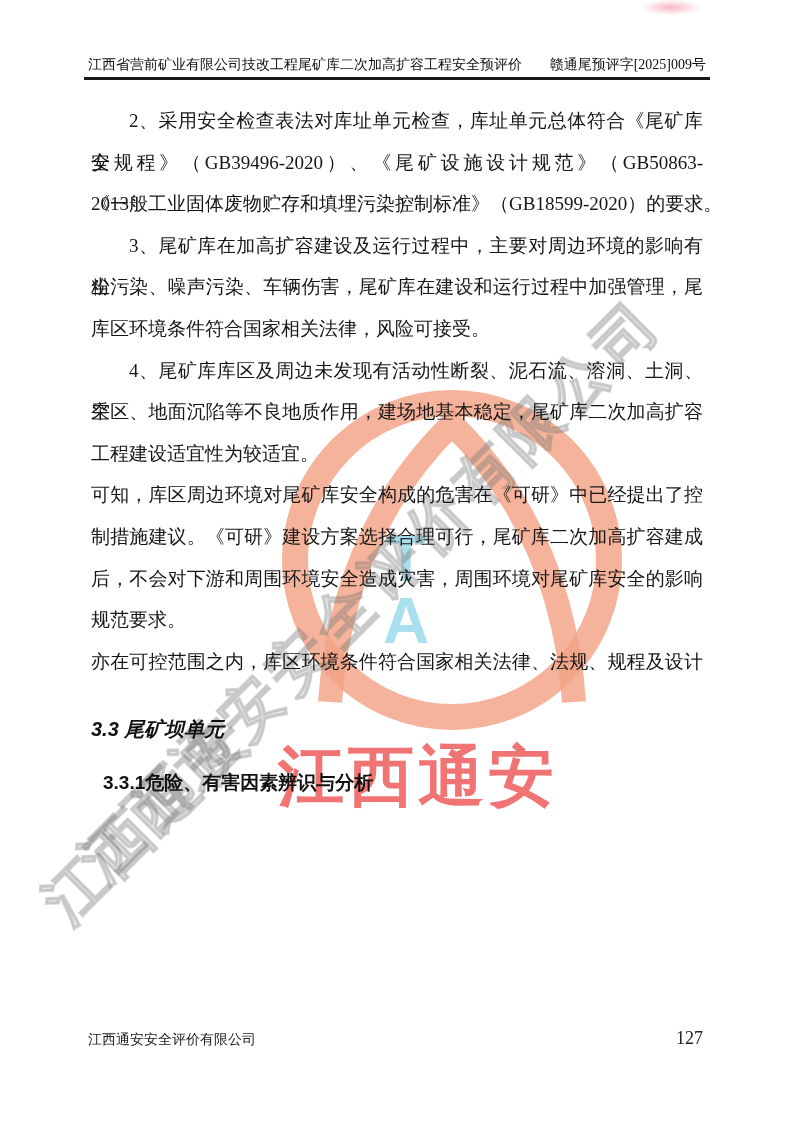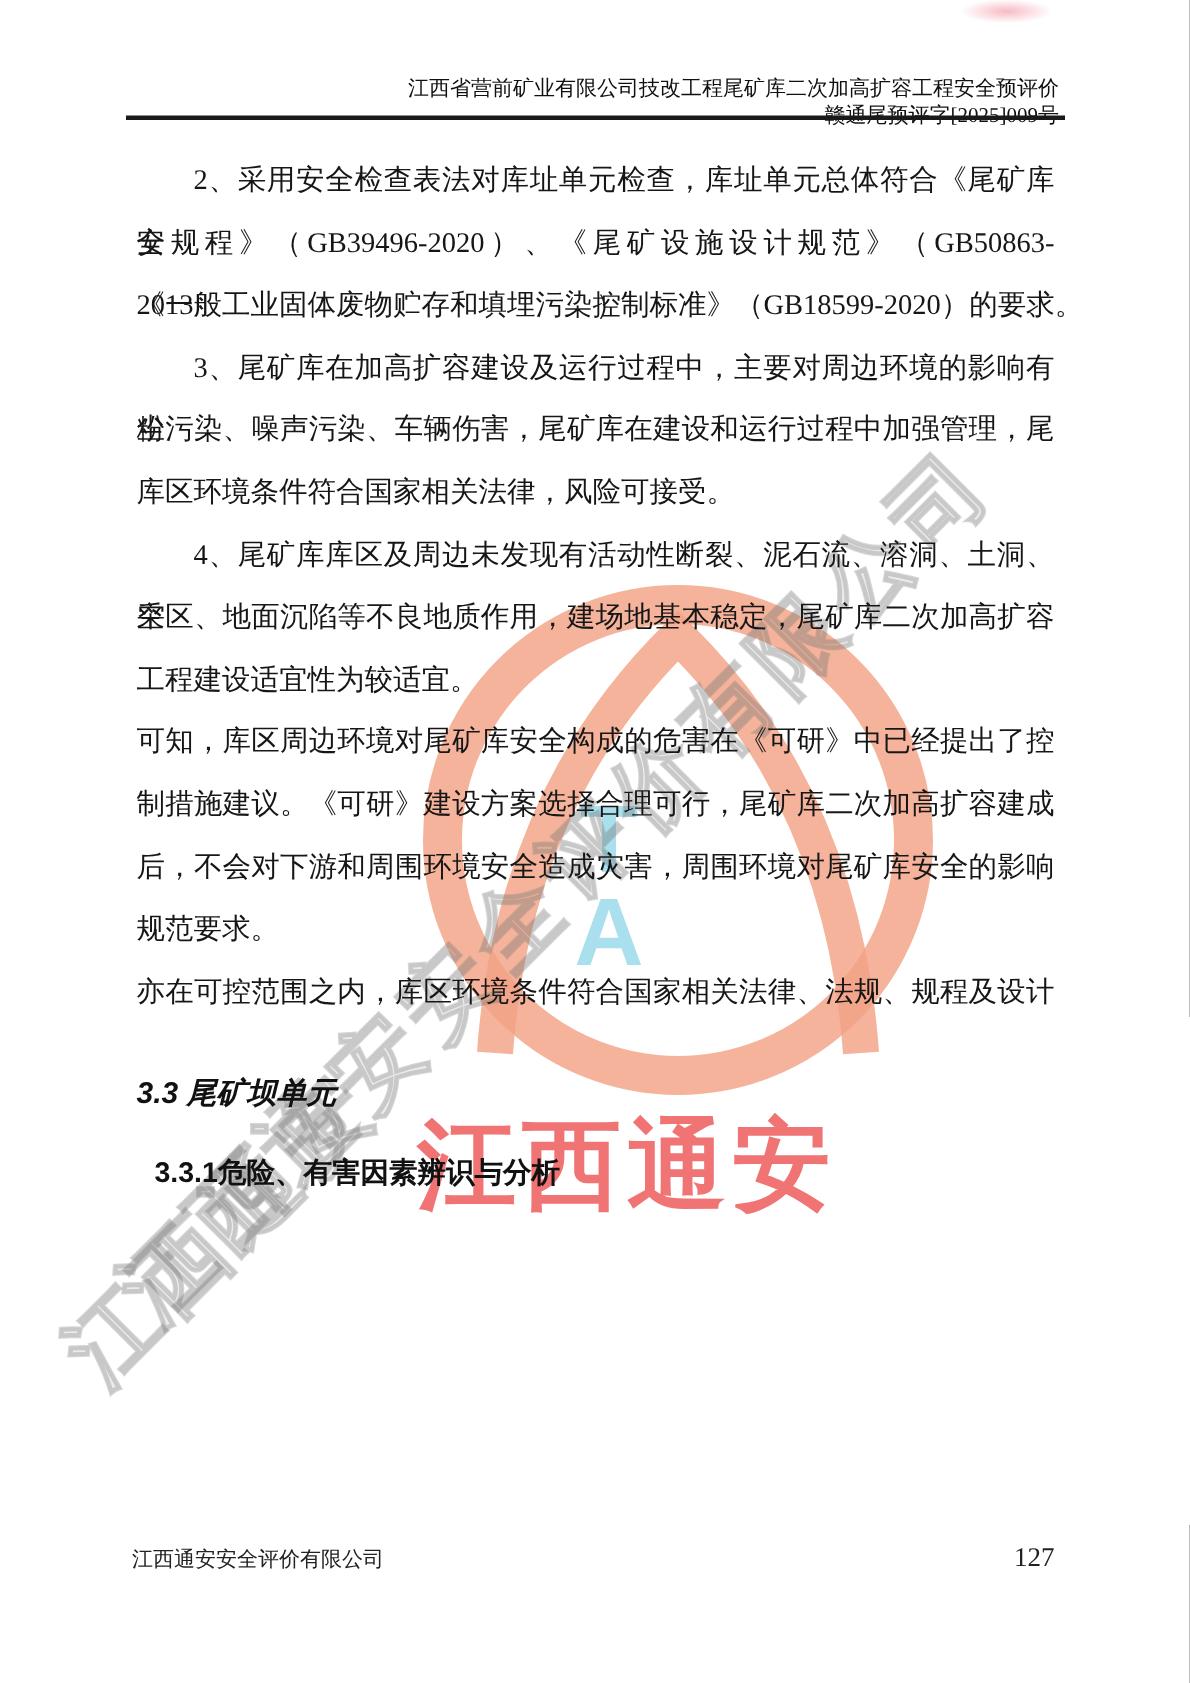--- a/index.html
+++ b/index.html
@@ -5,21 +5,21 @@
   html,body{margin:0;padding:0;background:#888;}
   .page{
     position:relative; width:793px; height:1122px; background:#fff;
     margin:0 auto; overflow:hidden;
     font-family:"Liberation Serif","DejaVu Serif",serif; color:#161616;
   }
   
   .header-bar{
     position:absolute; left:88px; top:50px; width:618px; height:24px;
     display:flex; justify-content:space-between; align-items:flex-end;
-    font-size:14px; color:#101010;flex-direction:column;
+    font-size:14px; color:#101010;
   }
   .header-rule{
     position:absolute; left:84px; top:77px; width:626px; height:0;
     border-top:3px solid #1a1a1a;
   }
   
   .wm{position:absolute; z-index:1; pointer-events:none;}
   .wm-logo{left:282px; top:372px;}
   .wm-ta{
     left:356px; top:528px; width:100px; text-align:center;

